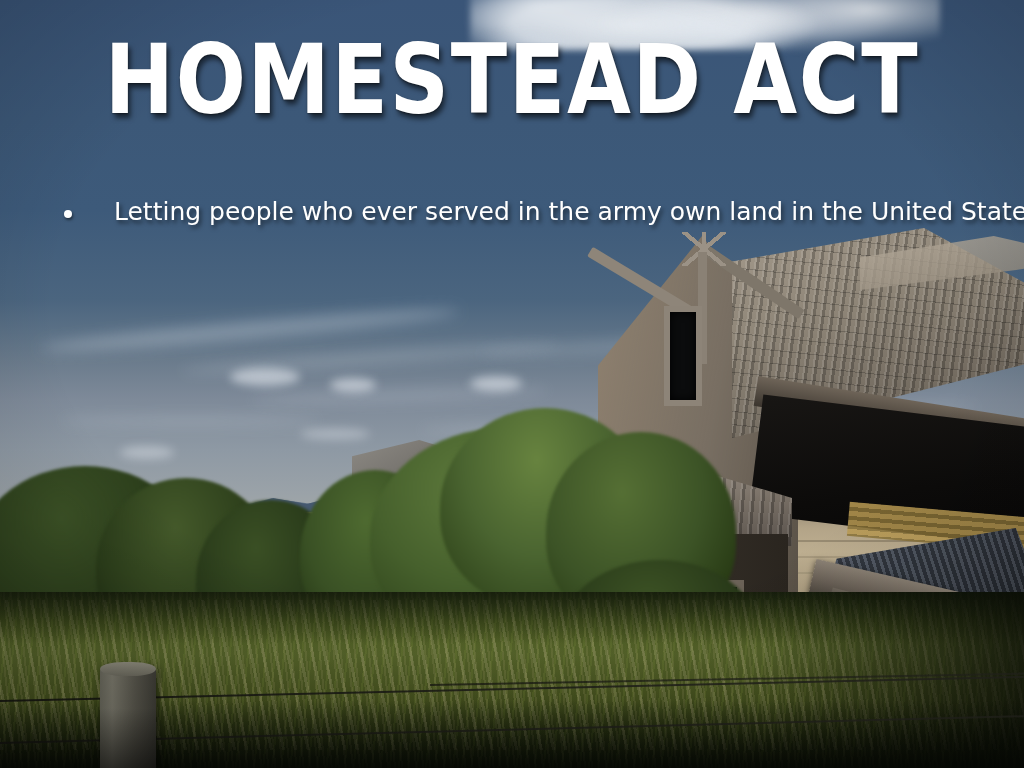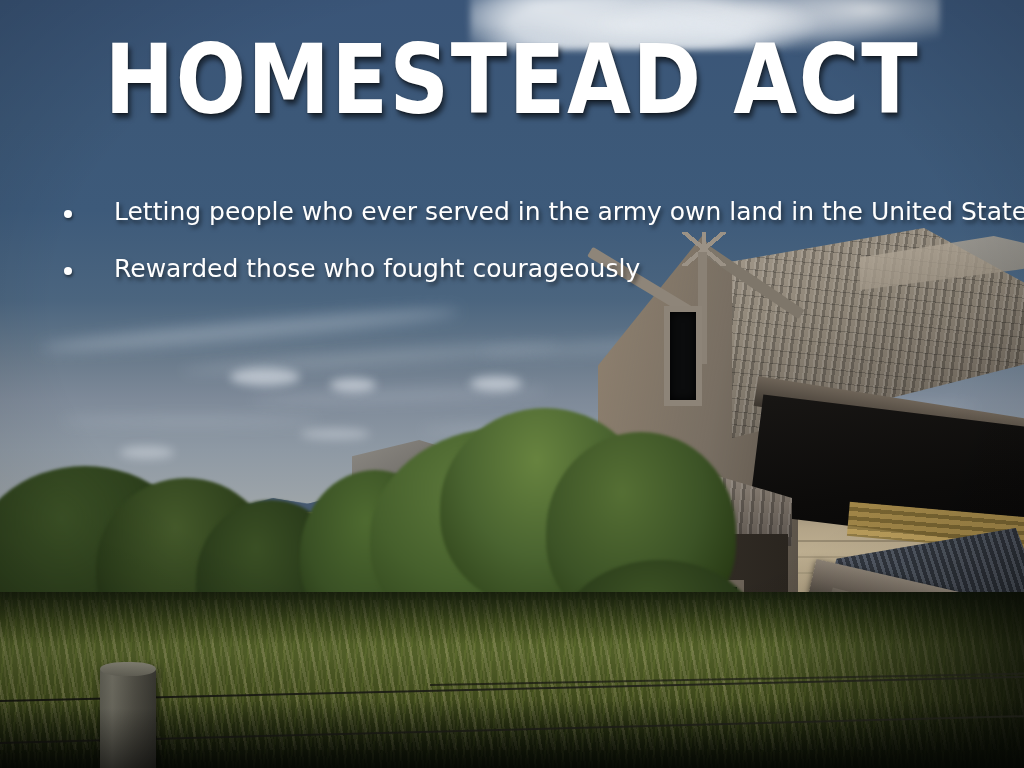--- a/index.html
+++ b/index.html
@@ -525,20 +525,16 @@
 
   <div class="title">HOMESTEAD ACT</div>
 
   <div class="bullets">
 
     <div class="bullet-row">
       <div class="bullet-dot"></div>
       <div class="bullet-text">Letting people who ever served in the army own land in the United States</div>
     </div>
 
-    <div class="bullet-row">
-      <div class="bullet-dot"></div>
-      <div class="bullet-text">Rewarded those who fought courageously</div>
-    </div>
 
   </div>
 
 </div>
 
 </body></html>

